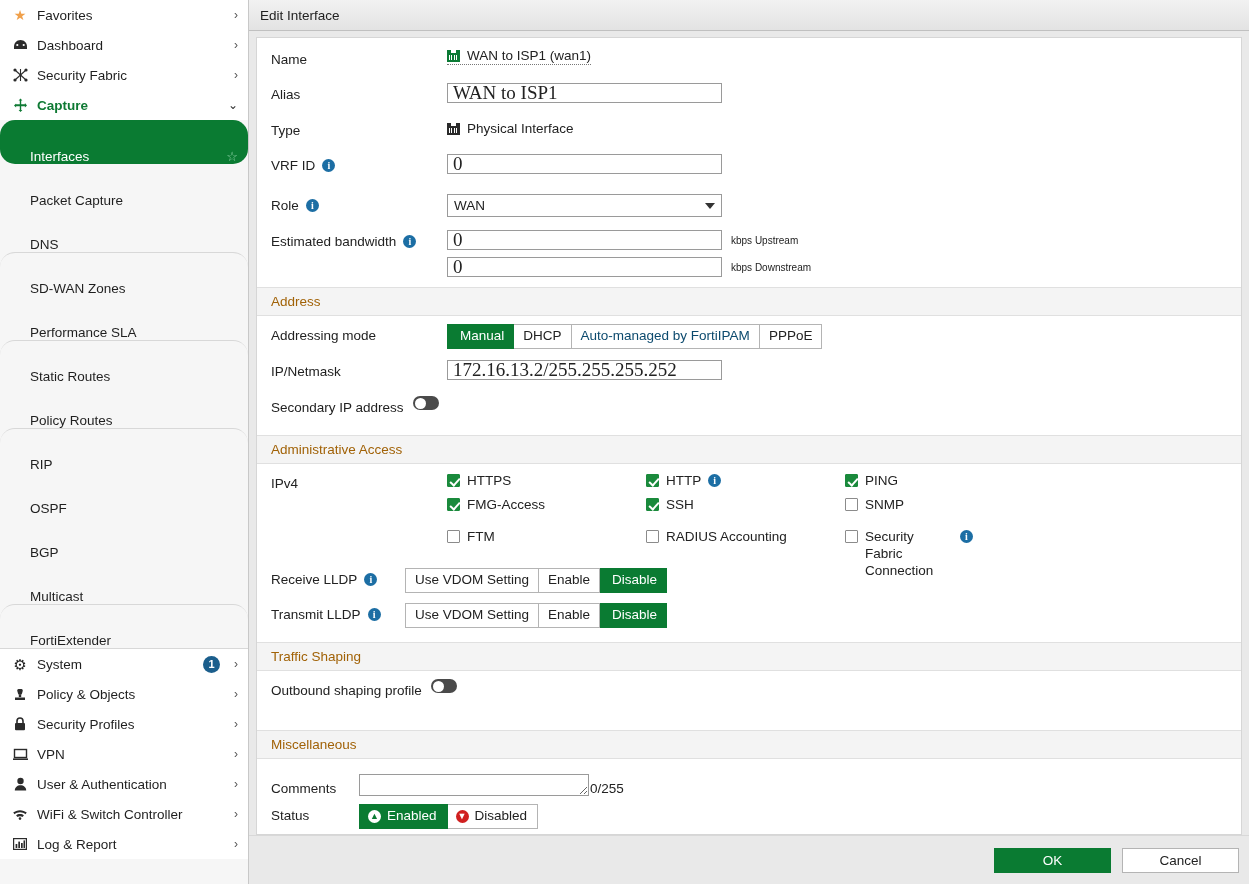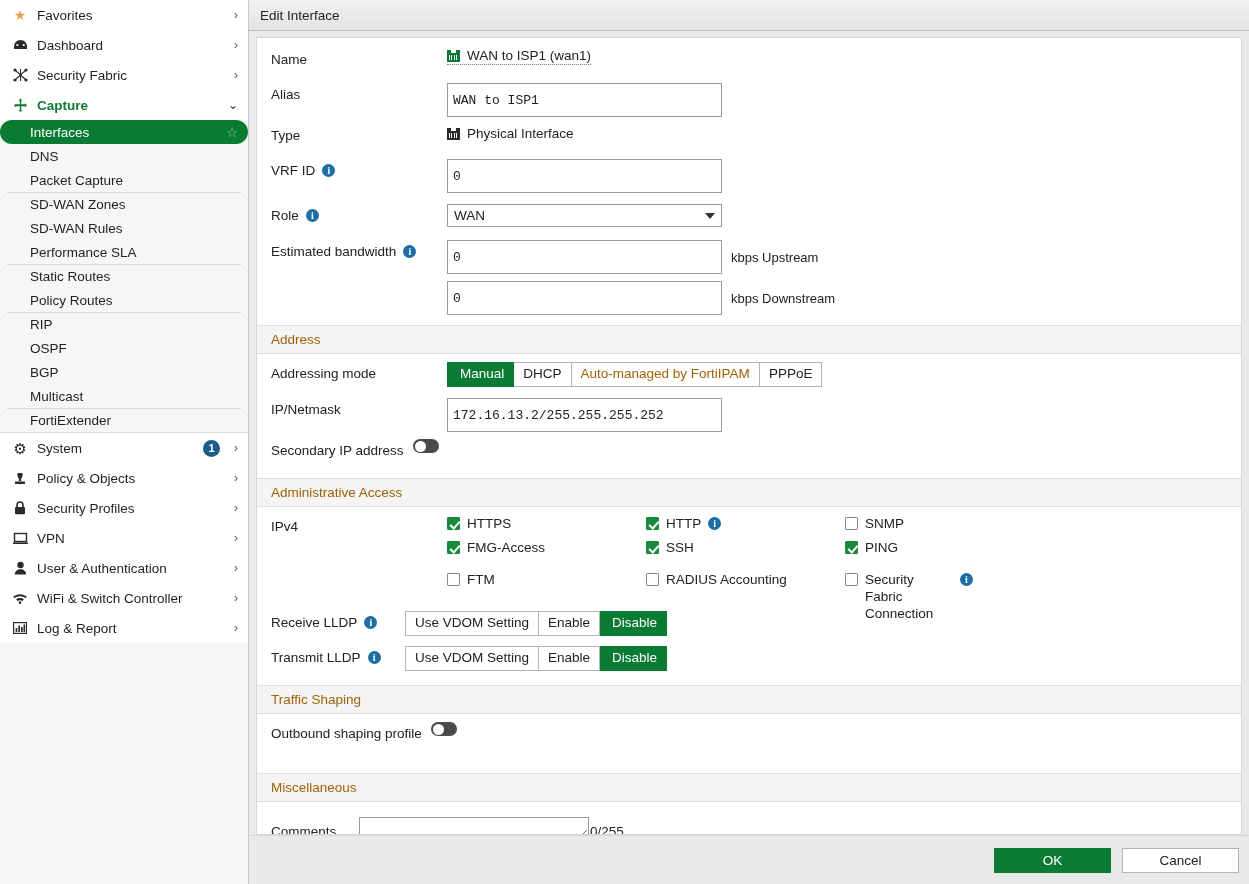--- a/index.html
+++ b/index.html
@@ -43,22 +43,22 @@
   .nav-label { flex: 1 1 auto; white-space: nowrap; }
   .chev {
     flex: 0 0 auto; color: #555; font-size: 12px;
     line-height: 1; margin-left: 6px;
   }
   .nav-item.expanded .nav-label { color: #0f7a34; font-weight: bold; }
   .nav-item.expanded .chev { color: #333; }
 
   .sub-group { background: #f6f6f6; }
   .sub-item {
-    display: flex; align-items: center;
-    height: 24px;
+    display: flex; align-items: flex-end;
+    height: 44px;
     padding-left: 30px; padding-right: 10px;
     font-size: 13.5px;
     cursor: pointer;
     color: #1f1f1f;
     border-radius: 15px;
   }
   .sub-item.selected { background: #0a7b32; color: #fff; }
   .sub-item .star { margin-left: auto; font-size: 13px; color: #8fd3a8; }
   .sub-sep { border-top: 1px solid #d8d8d8; }
   .badge {
@@ -132,26 +132,26 @@
     background: #1c6ea4; color: #fff;
     font-size: 10px; font-weight: bold;
     font-family: "Liberation Serif", serif;
     margin-left: 7px;
     flex: 0 0 13px;
     line-height: 1;
     cursor: pointer;
   }
 
   input.txt {
-    height: 34px;
+    height: 20px;
     border: 1px solid #9a9a9a;
     background: #fff;
     padding: 0 5px;
-    font-size: 13px;
-    font-family: Liberation Mono, monospace;
+    font-size: 19px;
+    font-family: Liberation Serif, serif;
     color: #222;
     outline: none;
   }
   .w275 { width: 275px; }
 
   .linkname {
     display: inline-flex; align-items: center;
     border-bottom: 1px dotted #777;
     padding-bottom: 1px;
     cursor: pointer;
@@ -189,38 +189,38 @@
     font-size: 13.5px;
     cursor: pointer;
   }
   .selectbox .val { flex: 1 1 auto; }
   .selectbox .caret {
     width: 0; height: 0;
     border-left: 5px solid transparent;
     border-right: 5px solid transparent;
     border-top: 6px solid #333;
   }
-  .unit { margin-left: 9px; font-size: 13px; }
+  .unit { margin-left: 9px; font-size: 10px; }
 
   
   .seg { display: inline-flex; }
   .seg .sb {
     border: 1px solid #b4b4b4;
     border-left-width: 0;
     background: #fff;
     padding: 3px 9px 4px 9px;
     font-size: 13.5px;
     cursor: pointer;
     color: #222;
     line-height: 16px;
     white-space: nowrap;
   }
   .seg .sb:first-child { border-left-width: 1px; }
   .seg .sb.active { background: #0a7b32; color: #fff; border-color: #0a7b32; padding-left: 12px; }
-  .seg .sb.disabled { color: #a16207; cursor: default; }
+  .seg .sb.disabled { color: #0c4a6e; cursor: default; }
 
   
   .toggle {
     width: 26px; height: 14px; border-radius: 7px;
     background: #4a4a4a;
     display: inline-flex; align-items: center;
     margin-left: 9px;
     cursor: pointer;
     flex: 0 0 26px;
   }
@@ -359,30 +359,27 @@
         <span class="chev">⌄</span>
       </div>
     </div>
 
     <div class="sub-group">
       <div class="sub-item selected">
         <span>Interfaces</span>
         <span class="star">☆</span>
       </div>
       <div class="sub-item">
+        <span>Packet Capture</span>
+      </div>
+      <div class="sub-item">
         <span>DNS</span>
-      </div>
-      <div class="sub-item">
-        <span>Packet Capture</span>
       </div>
       <div class="sub-item sub-sep">
         <span>SD-WAN Zones</span>
-      </div>
-      <div class="sub-item">
-        <span>SD-WAN Rules</span>
       </div>
       <div class="sub-item">
         <span>Performance SLA</span>
       </div>
       <div class="sub-item sub-sep">
         <span>Static Routes</span>
       </div>
       <div class="sub-item">
         <span>Policy Routes</span>
       </div>
@@ -621,26 +618,26 @@
                     <span class="cbx on"></span>
                     <span class="cblab">SSH</span>
                   </div>
                   <div class="cbrow tall" style="margin-top:8px;">
                     <span class="cbx"></span>
                     <span class="cblab">RADIUS Accounting</span>
                   </div>
                 </div>
                 <div class="cbcol">
                   <div class="cbrow">
+                    <span class="cbx on"></span>
+                    <span class="cblab">PING</span>
+                  </div>
+                  <div class="cbrow">
                     <span class="cbx"></span>
                     <span class="cblab">SNMP</span>
-                  </div>
-                  <div class="cbrow">
-                    <span class="cbx on"></span>
-                    <span class="cblab">PING</span>
                   </div>
                   <div class="cbrow tall" style="margin-top:8px;">
                     <span class="cbx"></span>
                     <span class="cblab" style="max-width:108px;">
                       <span>Security Fabric Connection</span>
                       <span class="info">i</span>
                     </span>
                   </div>
                 </div>
               </div>

